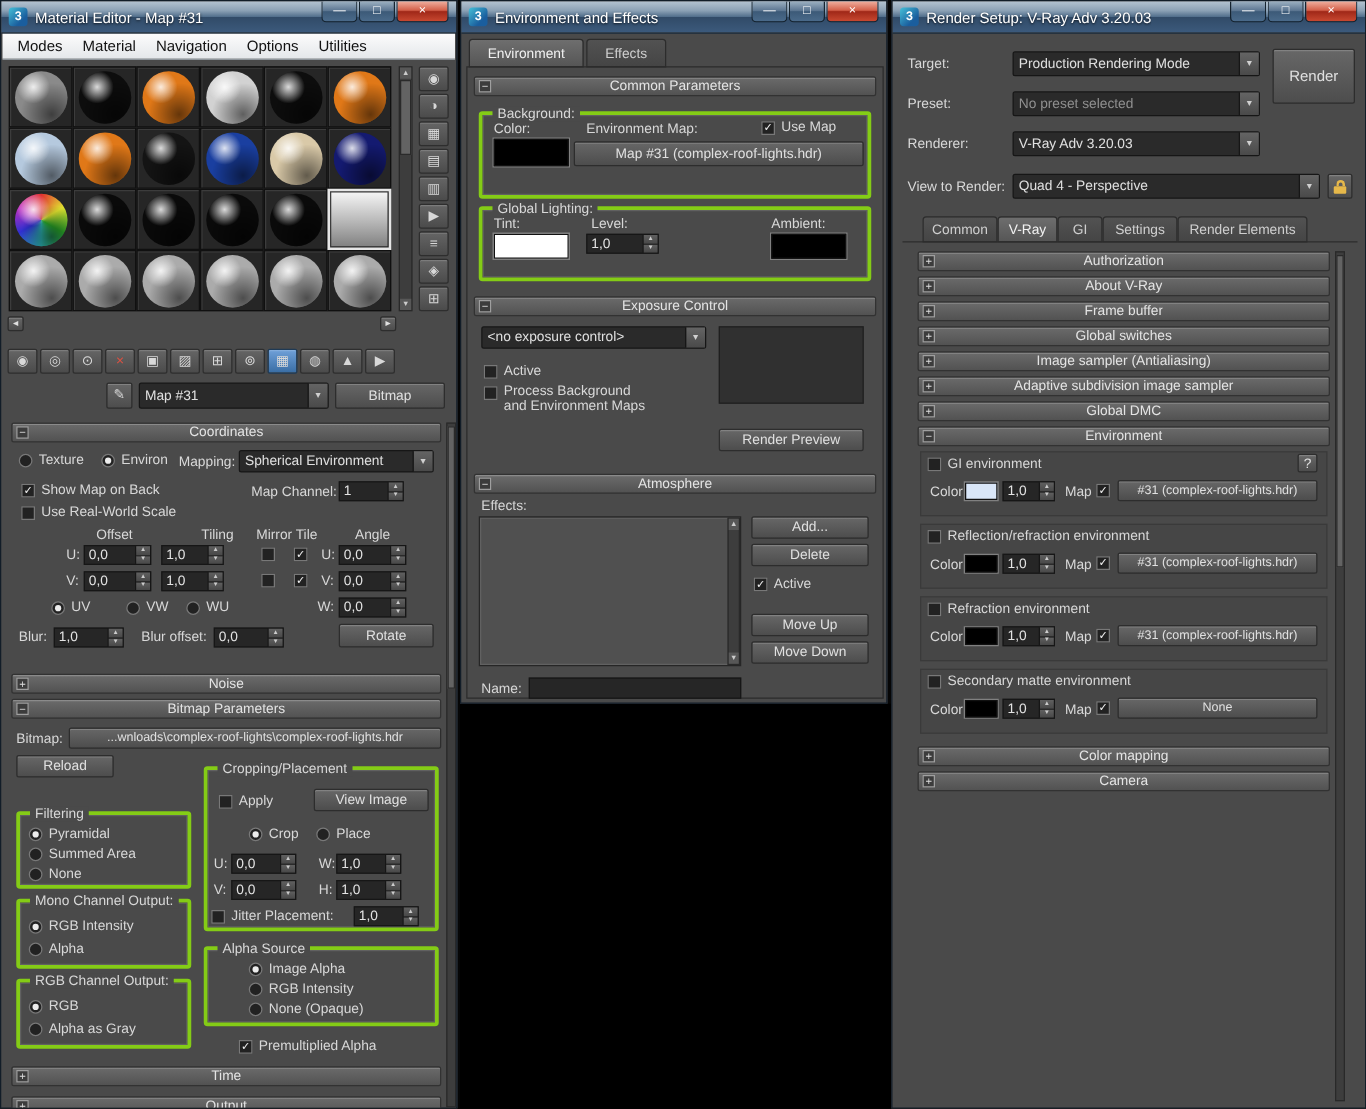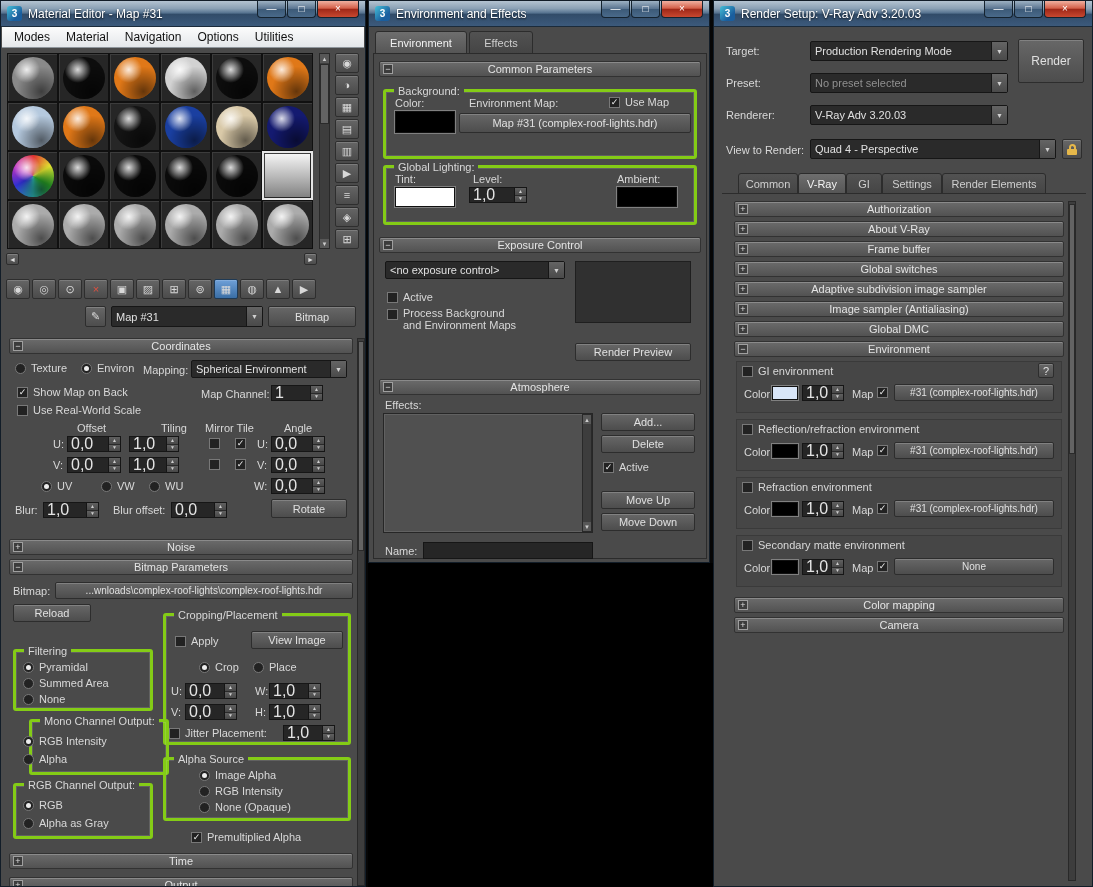--- a/index.html
+++ b/index.html
@@ -25,21 +25,21 @@
   .menu-item{font-size:12px;color:#111;padding:2px 8px;white-space:nowrap;}
   .lbl{position:absolute;color:#d8d8d8;font-size:11px;white-space:nowrap;}
   .btn{position:absolute;display:flex;align-items:center;justify-content:center;
     background:linear-gradient(#676767,#4d4d4d);border:1px solid #2d2d2d;border-radius:2px;
     box-shadow:inset 0 1px 0 rgba(255,255,255,.18);color:#e0e0e0;font-size:11px;
     box-sizing:border-box;white-space:nowrap;overflow:hidden;}
   .btn.small-text{font-size:10px;}
   .field{position:absolute;background:#262626;border:1px solid #161616;color:#e4e4e4;font-size:11px;
     display:flex;align-items:center;padding:0 3px;box-sizing:border-box;}
   .spinner{position:absolute;display:flex;background:#262626;border:1px solid #161616;box-sizing:border-box;}
-  .spin-val{flex:1;color:#e4e4e4;font-size:16px;display:flex;align-items:center;padding:0 3px;overflow:hidden;}
+  .spin-val{flex:1;color:#e4e4e4;font-size:11px;display:flex;align-items:center;padding:0 3px;overflow:hidden;}
   .spin-arrows{width:11px;display:flex;flex-direction:column;border-left:1px solid #161616;}
   .sa{flex:1;display:flex;align-items:center;justify-content:center;background:linear-gradient(#606060,#484848);
     color:#ccc;font-size:5px;line-height:1;}
   .sa + .sa{border-top:1px solid #2a2a2a;}
   .sa.up::before{content:"▲";}
   .sa.dn::before{content:"▼";}
   .dd{position:absolute;background:#2a2a2a;border:1px solid #161616;border-radius:2px;display:flex;align-items:center;box-sizing:border-box;}
   .dd-val{flex:1;color:#e0e0e0;font-size:11px;padding:0 4px;white-space:nowrap;overflow:hidden;}
   .dd-val.dim{color:#909090;}
   .dd-arrow{width:15px;align-self:stretch;display:flex;align-items:center;justify-content:center;
@@ -498,21 +498,21 @@
     </div>
     <div class="ritem" style="left:22px;top:676px;">
       <span class="radio"></span>
       <span>Summed Area</span>
     </div>
     <div class="ritem" style="left:22px;top:692px;">
       <span class="radio"></span>
       <span>None</span>
     </div>
 
-    <div class="group" style="left:28px;top:718px;width:140px;height:56px;">
+    <div class="group" style="left:12px;top:718px;width:140px;height:56px;">
       <span class="group-label">Mono Channel Output:</span>
     </div>
     <div class="ritem" style="left:22px;top:734px;">
       <span class="radio sel"></span>
       <span>RGB Intensity</span>
     </div>
     <div class="ritem" style="left:22px;top:752px;">
       <span class="radio"></span>
       <span>Alpha</span>
     </div>
@@ -725,25 +725,25 @@
         <div class="rollout flowroll">
           <span class="pm plus"></span>
           <span class="rtitle">Frame buffer</span>
         </div>
         <div class="rollout flowroll">
           <span class="pm plus"></span>
           <span class="rtitle">Global switches</span>
         </div>
         <div class="rollout flowroll">
           <span class="pm plus"></span>
-          <span class="rtitle">Adaptive subdivision image sampler</span>
+          <span class="rtitle">Image sampler (Antialiasing)</span>
         </div>
         <div class="rollout flowroll">
           <span class="pm plus"></span>
-          <span class="rtitle">Image sampler (Antialiasing)</span>
+          <span class="rtitle">Adaptive subdivision image sampler</span>
         </div>
         <div class="rollout flowroll">
           <span class="pm plus"></span>
           <span class="rtitle">Global DMC</span>
         </div>
       </div>
 
     <div class="rollout abs" style="left:20px;top:340px;width:330px;">
       <span class="pm minus"></span>
       <span class="rtitle">Environment</span>

